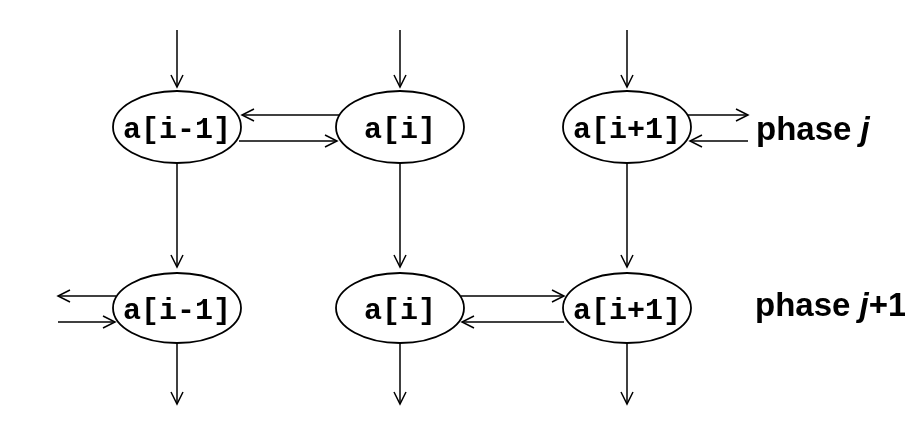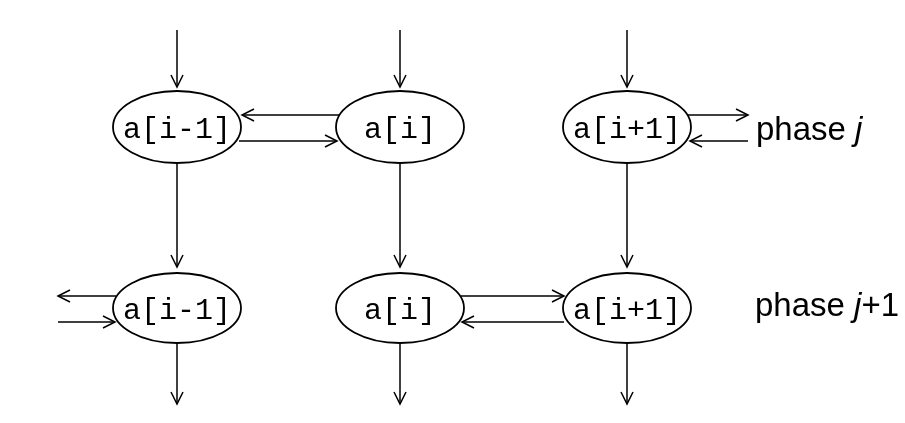--- a/index.html
+++ b/index.html
@@ -6,20 +6,21 @@
     margin: 0;
     padding: 0;
     background: #ffffff;
   }
   .figure {
     position: relative;
     width: 905px;
     height: 423px;
     background: #ffffff;
     overflow: hidden;
+    font-weight: bold;
   }
   svg { display: block; }
   .node-ellipse {
     fill: #ffffff;
     stroke: #000000;
     stroke-width: 1.8;
   }
   .node-label {
     font-family: "Liberation Mono", "DejaVu Sans Mono", monospace;
     font-size: 30px;

